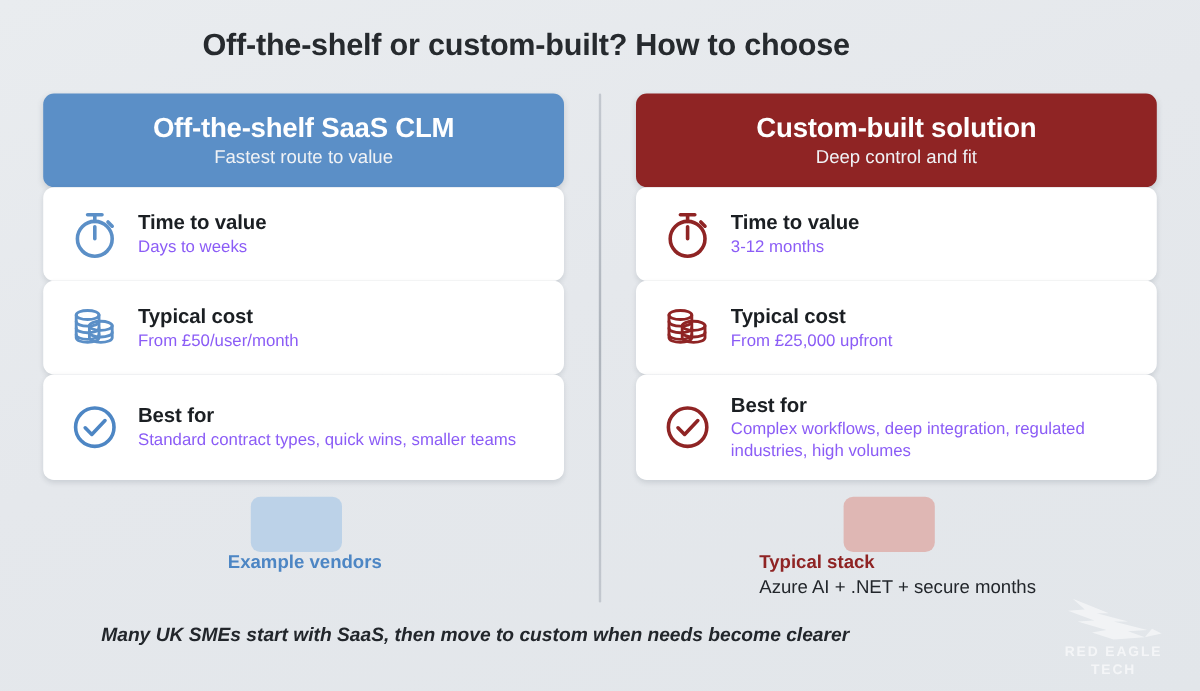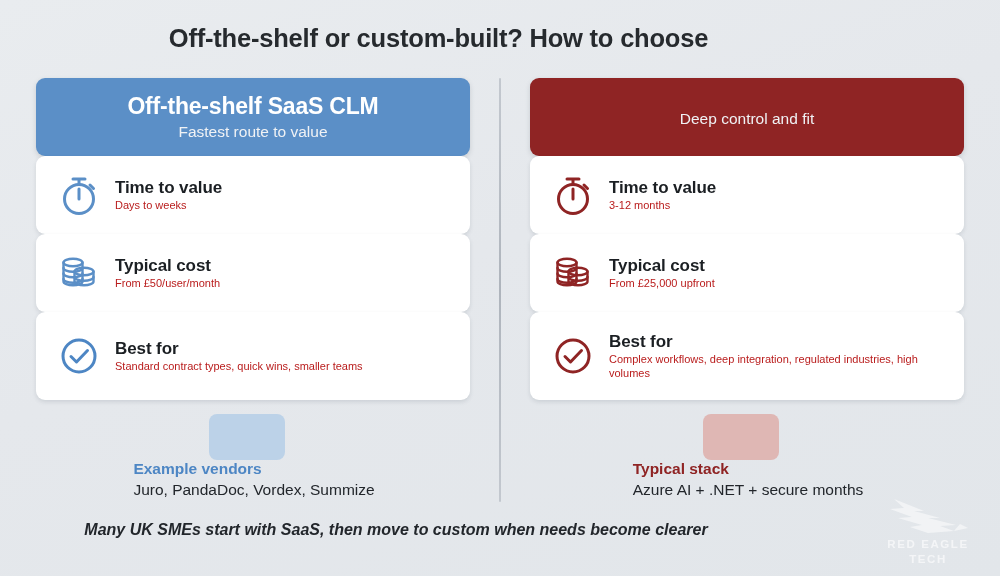--- a/index.html
+++ b/index.html
@@ -106,22 +106,22 @@
   .card-icon svg { display: block; }
   .card-text { flex: 1; }
   .card-label {
     font-size: 17px;
     font-weight: bold;
     color: #1b1f23;
     line-height: 1.18;
     letter-spacing: -0.1px;
   }
   .card-value {
-    font-size: 11px;
-    color: #b91c1c;
+    font-size: 14px;
+    color: #8b5cf6;
     line-height: 1.25;
     margin-top: 1px;
   }
 
   
   .foot-row {
     margin-top: 14px;
     display: flex;
     align-items: center;
     padding-left: 2px;
@@ -254,28 +254,28 @@
       <div class="card-text">
         <div class="card-label">Best for</div>
         <div class="card-value">Standard contract types, quick wins, smaller teams</div>
       </div>
     </div>
 
     <div class="foot-row">
       <div class="swatch blue"></div>
       <div class="foot-text">
         <div class="foot-label blue">Example vendors</div>
-        <div class="foot-value">Juro, PandaDoc, Vordex, Summize</div>
       </div>
     </div>
   </div>
 
   <div class="column right">
 
     <div class="col-header red">
+      <div class="ch-title">Custom-built solution</div>
       <div class="ch-sub">Deep control and fit</div>
     </div>
 
     <div class="card">
       <div class="card-icon">
         <svg width="46" height="46" viewBox="0 0 46 46" fill="none" stroke="#8f2424" stroke-width="3" stroke-linecap="round">
           <circle cx="23" cy="27" r="14.5"></circle>
           <line x1="23" y1="27" x2="23" y2="17"></line>
           <line x1="23" y1="12.5" x2="23" y2="7.5"></line>
           <line x1="17" y1="7" x2="29" y2="7"></line>

